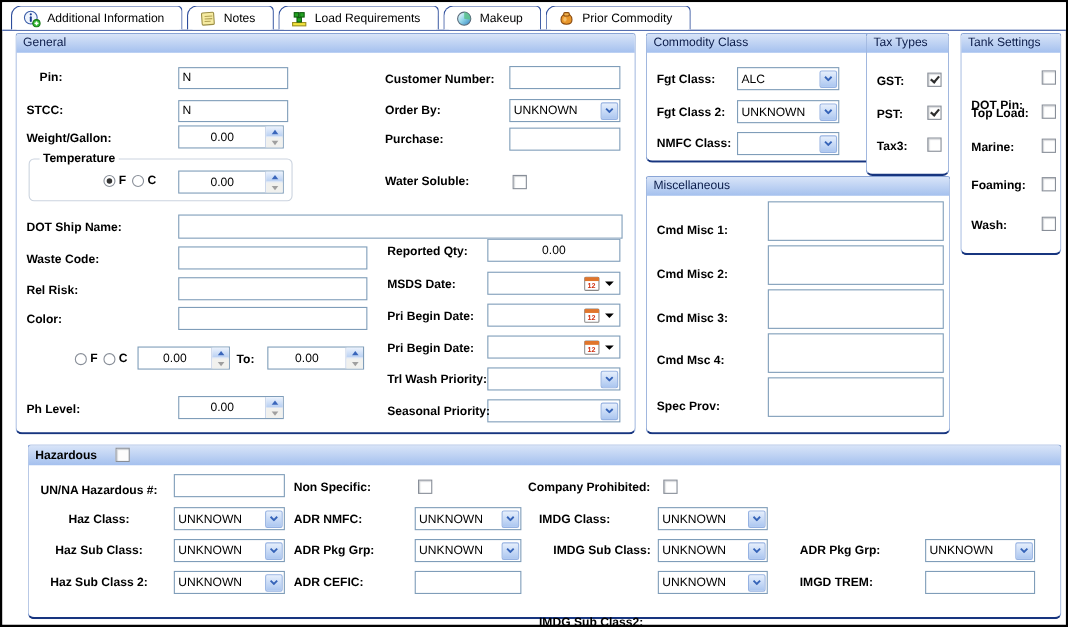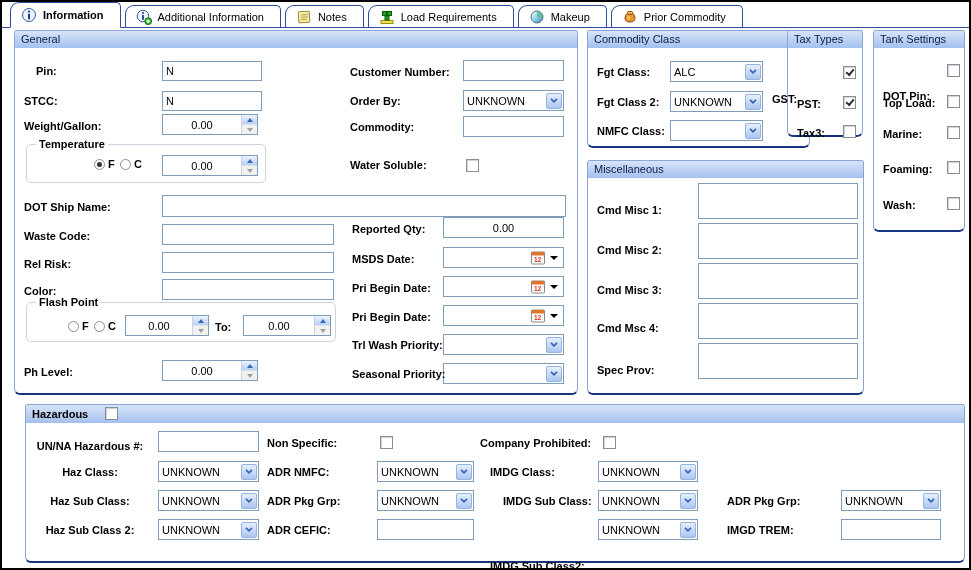--- a/index.html
+++ b/index.html
@@ -37,28 +37,20 @@
   .radio.selected::after{content:"";position:absolute;left:2px;top:2px;width:5px;height:5px;border-radius:50%;background:#333;}
   .fs{position:absolute;border:1px solid #ccd4df;border-radius:5px;background:#fff;box-sizing:border-box;}
   .fs-t{position:absolute;top:-7px;left:9px;background:#fff;padding:0 3px;font-size:11px;font-weight:bold;white-space:nowrap;}
 </style>
 </head>
 <body>
 
 <div class="window">
 
   <div class="tabbar">
-    <div class="tab active">
-      <svg class="ticon" viewBox="0 0 16 16">
-          <circle cx="8" cy="8" r="6.5" fill="#eef4fd" stroke="#3a5da8"></circle>
-          <circle cx="8" cy="4.6" r="1.1" fill="#1d3a8f"></circle>
-          <rect x="7" y="6.6" width="2" height="6" rx="1" fill="#1d3a8f"></rect>
-        </svg>
-      <span>Information</span>
-    </div>
     <div class="tab">
       <svg class="ticon" viewBox="0 0 16 16">
           <circle cx="7" cy="7" r="5.8" fill="#eef4fd" stroke="#3a5da8"></circle>
           <circle cx="7" cy="4" r="1" fill="#1d3a8f"></circle>
           <rect x="6.1" y="5.8" width="1.8" height="5.2" rx="0.9" fill="#1d3a8f"></rect>
           <circle cx="12.2" cy="12.2" r="3.4" fill="#2eb82e" stroke="#157015"></circle>
           <rect x="11.5" y="10.4" width="1.4" height="3.6" fill="#fff"></rect>
           <rect x="10.4" y="11.5" width="3.6" height="1.4" fill="#fff"></rect>
         </svg>
       <span>Additional Information</span>
@@ -146,21 +138,21 @@
   <input class="tb" style="left: 463px; top: 60px; width: 101px; height: 21px;" value="">
   <span class="lb" style="left:350px;top:95px;">Order By:</span>
   <div class="combo" style="left:463px;top:90px;width:101px;height:21px;">
     <span class="v">UNKNOWN</span>
     <span class="btn">
         <svg width="8" height="5" viewBox="0 0 8 5">
           <path d="M1 0.8 L4 3.8 L7 0.8" stroke="#3563b8" stroke-width="1.7" fill="none"></path>
         </svg>
       </span>
   </div>
-  <span class="lb" style="left:350px;top:121px;">Commodity:</span>
+  <span class="lb" style="left:350px;top:121px;">Purchase:</span>
   <input class="tb" style="left: 463px; top: 116px; width: 101px; height: 21px;" value="">
   <span class="lb" style="left:350px;top:159px;">Water Soluble:</span>
   <span class="cb" style="left:466px;top:159px;"></span>
   <span class="lb" style="left:24px;top:201px;">DOT Ship Name:</span>
   <input class="tb" style="left: 162px; top: 195px; width: 404px; height: 22px;" value="">
   <span class="lb" style="left:24px;top:230px;">Waste Code:</span>
   <input class="tb" style="left: 162px; top: 224px; width: 172px; height: 21px;" value="">
   <span class="lb" style="left:352px;top:223px;">Reported Qty:</span>
   <input class="tb" style="left: 443px; top: 217px; width: 121px; height: 21px; text-align: center;" value="0.00">
   <span class="lb" style="left:24px;top:258px;">Rel Risk:</span>
@@ -187,23 +179,20 @@
   </div>
   <span class="lb" style="left:352px;top:311px;">Pri Begin Date:</span>
   <div class="datebox" style="left:443px;top:305px;width:121px;height:21px;">
     <svg width="15" height="14" viewBox="0 0 15 14">
         <rect x="0.5" y="1" width="13" height="12" rx="1" fill="#fff" stroke="#888"></rect>
         <rect x="0.5" y="1" width="13" height="3.5" fill="#e0752c"></rect>
         <text x="3" y="11" font-size="6.5" font-weight="bold" fill="#d03010" font-family="Liberation Sans,sans-serif">12</text>
       </svg>
     <span class="caret"></span>
   </div>
-  <div class="fs" style="left:26px;top:302px;width:310px;height:40px;">
-    <span class="fs-t">Flash Point</span>
-  </div>
   <span class="radio" style="left:68px;top:321px;"></span>
   <span class="lb" style="left:82px;top:320px;">F</span>
   <span class="radio" style="left:94px;top:321px;"></span>
   <span class="lb" style="left:108px;top:320px;">C</span>
   <div class="spin" style="left:125px;top:315px;width:84px;height:21px;">
     <span class="v">0.00</span>
     <span class="btns">
         <span class="up">
           <i class="tri-up"></i>
         </span>
@@ -279,24 +268,24 @@
   <span class="lb" style="left:597px;top:125px;">NMFC Class:</span>
   <div class="combo" style="left:670px;top:120px;width:93px;height:21px;">
     <span class="v"></span>
     <span class="btn">
         <svg width="8" height="5" viewBox="0 0 8 5">
           <path d="M1 0.8 L4 3.8 L7 0.8" stroke="#3563b8" stroke-width="1.7" fill="none"></path>
         </svg>
       </span>
   </div>
 
-  <div class="gb" style="left:787px;top:30px;width:76px;height:107px;">
+  <div class="gb" style="left:787px;top:30px;width:76px;height:130px;">
     <div class="gb-h">Tax Types</div>
   </div>
-  <span class="lb" style="left:772px;top:68px;margin-top:25px;">GST:</span>
+  <span class="lb" style="left:797px;top:68px;">GST:</span>
   <span class="cb checked" style="left:843px;top:66px;"></span>
   <span class="lb" style="left:797px;top:98px;">PST:</span>
   <span class="cb checked" style="left:843px;top:96px;"></span>
   <span class="lb" style="left:797px;top:127px;">Tax3:</span>
   <span class="cb" style="left:843px;top:125px;"></span>
 
   <div class="gb" style="left:873px;top:30px;width:92px;height:202px;">
     <div class="gb-h">Tank Settings</div>
   </div>
   <span class="lb" style="left:883px;top:66px;margin-top:24px;">DOT Pin:</span>

